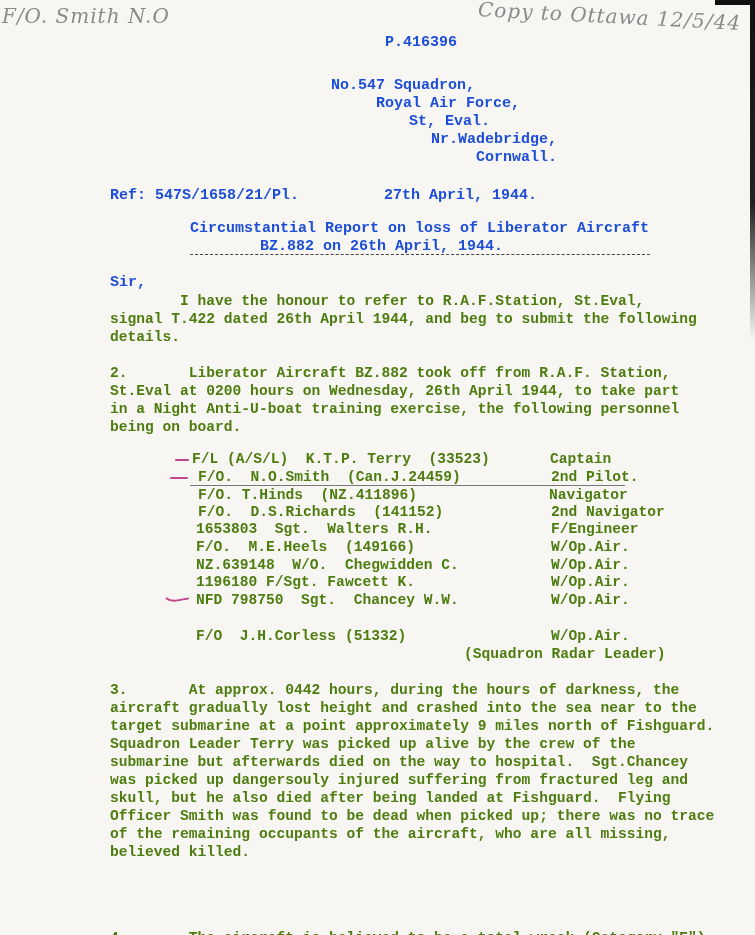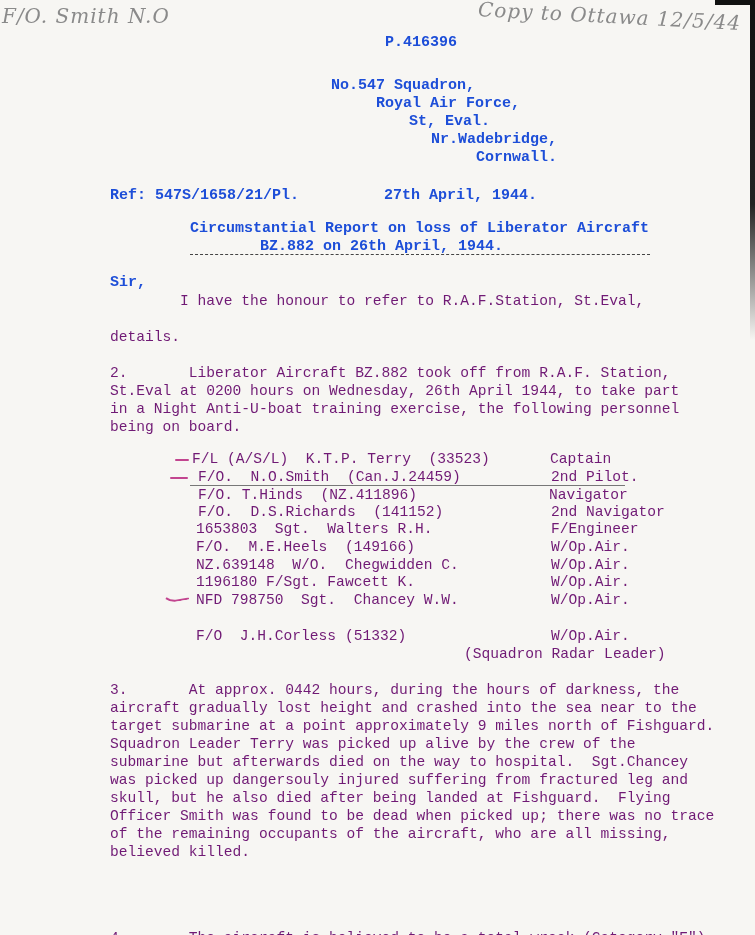--- a/index.html
+++ b/index.html
@@ -17,21 +17,21 @@
   }
   .edge-top {
     position: absolute; right: 0; top: 0; width: 40px; height: 5px; background: #111;
   }
   .hand {
     position: absolute;
     font-family: "DejaVu Serif", serif; font-style: italic;
     color: #8a8a8a; font-size: 20px; letter-spacing: 1px;
   }
   .t { position: absolute; white-space: pre; font-size: 15px; line-height: 18px; font-weight: bold; color: #1d4ed8; }
-  .line { position: absolute; white-space: pre; font-size: 14.6px; line-height: 18px; font-weight: normal; color: #701a75; }
+  .line { position: absolute; white-space: pre; font-size: 14.6px; line-height: 18px; font-weight: bold; color: #4d7c0f; }
   .ul { position: absolute; border-bottom: 1.5px dashed #444; }
   .pencil { position: absolute; border-bottom: 1px solid #777; }
   .pink { position: absolute; background: #c2458f; height: 2px; border-radius: 1px; }
   .pink-curve {
     position: absolute; width: 26px; height: 14px;
     border-bottom: 2px solid #c2458f; border-left: 2px solid transparent;
     border-radius: 0 0 0 22px; transform: rotate(-10deg);
   }
 </style>
 </head>
@@ -55,20 +55,21 @@
   <div class="t" style="left:110px; top:187px;">Ref: 547S/1658/21/Pl.</div>
   <div class="t" style="left:384px; top:187px;">27th April, 1944.</div>
 
   <div class="t" style="left:190px; top:220px;">Circumstantial Report on loss of Liberator Aircraft</div>
   <div class="t" style="left:260px; top:238px;">BZ.882 on 26th April, 1944.</div>
   <div class="ul" style="left:190px; top:254px; width:460px;"></div>
 
   <div class="t" style="left:110px; top:274px;">Sir,</div>
 
   <div class="line" style="left:110px; top:292px;">        I have the honour to refer to R.A.F.Station, St.Eval,</div>
+  <div class="line" style="left:110px; top:310px;">signal T.422 dated 26th April 1944, and beg to submit the following</div>
   <div class="line" style="left:110px; top:328px;">details.</div>
 
   <div class="line" style="left:110px; top:364px;">2.       Liberator Aircraft BZ.882 took off from R.A.F. Station,</div>
   <div class="line" style="left:110px; top:382px;">St.Eval at 0200 hours on Wednesday, 26th April 1944, to take part</div>
   <div class="line" style="left:110px; top:400px;">in a Night Anti-U-boat training exercise, the following personnel</div>
   <div class="line" style="left:110px; top:418px;">being on board.</div>
 
   <div class="pink" style="left:175px; top:459px; width:14px;"></div>
   <div class="line" style="left:192px; top:450px;">F/L (A/S/L)  K.T.P. Terry  (33523)</div>
   <div class="line" style="left:550px; top:450px;">Captain</div>

